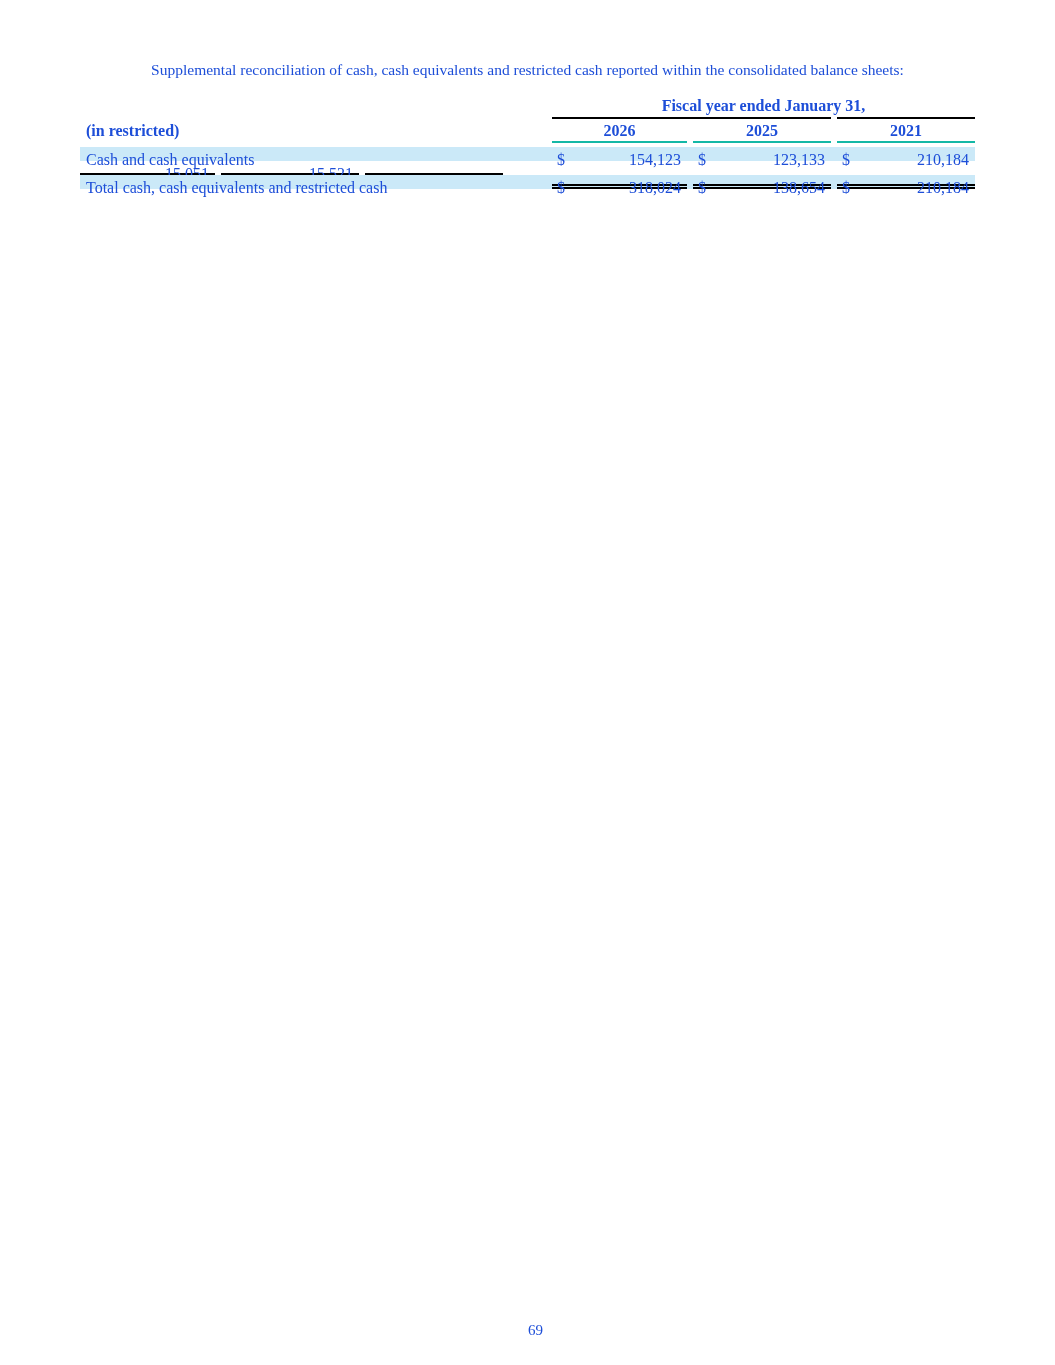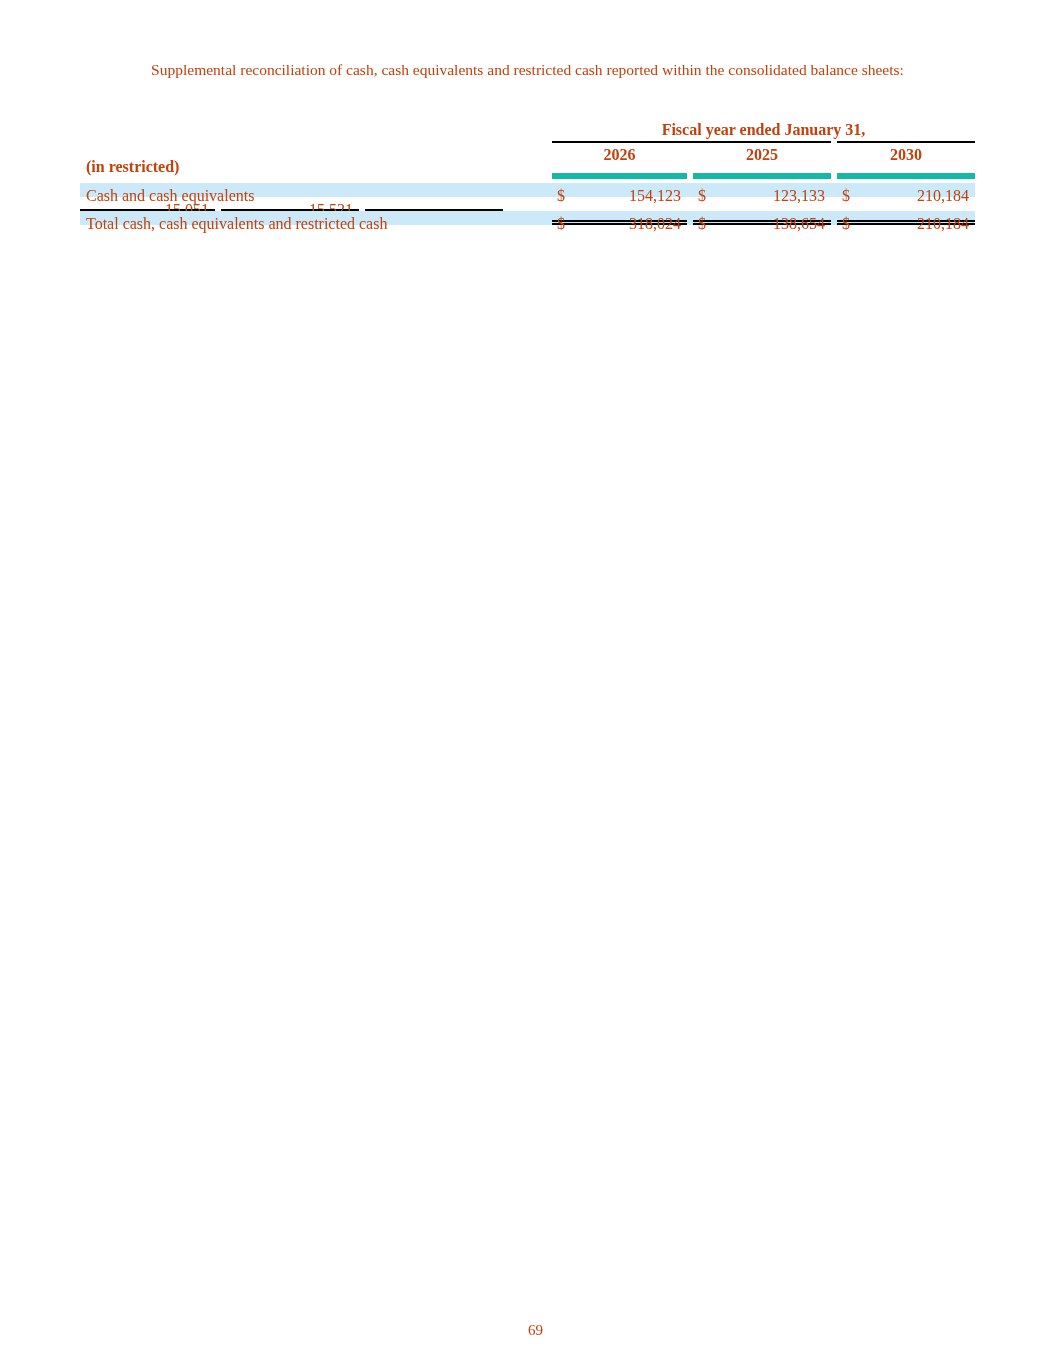--- a/index.html
+++ b/index.html
@@ -1,21 +1,21 @@
 <!DOCTYPE html>
 <html><head>
 <meta charset="utf-8">
 <style>
   html, body { margin: 0; padding: 0; background: #ffffff; }
   .page {
     position: relative;
     width: 1055px;
     height: 1365px;
     background: #ffffff;
-    color: #c2410c;
+    color: #1d4ed8;
     font-family: "Liberation Serif", serif;
     overflow: hidden;
   }
   .content { padding: 0 80px; }
 
   .intro {
     margin: 60px 0 0 0;
     text-align: center;
     font-size: 15.5px;
     line-height: 19px;
@@ -24,21 +24,21 @@
   .fin-table { margin-top: 17px; font-size: 16px; }
   .row { display: flex; align-items: flex-end; }
 
   .c-label { width: 472px; padding-left: 6px; box-sizing: border-box; }
   .w1 { width: 135px; box-sizing: border-box; }
   .w2 { width: 138px; box-sizing: border-box; }
   .w3 { width: 138px; box-sizing: border-box; }
   .gap { width: 6px; box-sizing: border-box; }
 
   
-  .fy-wrap { width: 423px; margin-top: 24px; }
+  .fy-wrap { width: 423px; }
   .fy-text {
     text-align: center;
     font-weight: bold;
     line-height: 20px;
     padding-bottom: 1px;
   }
   .fy-rules { display: flex; }
   .fy-rules .seg1 { width: 279px; height: 0; border-top: 2px solid #000; }
   .fy-rules .gapseg { width: 6px; }
   .fy-rules .seg2 { width: 138px; height: 0; border-top: 2px solid #000; }
@@ -46,23 +46,23 @@
   
   .years-row .c-label {
     font-weight: bold;
     height: 24px;
     line-height: 24px;
     border-bottom: 2px solid transparent;
   }
   .years-row .yh {
     text-align: center;
     font-weight: bold;
-    height: 36px;
+    height: 24px;
     line-height: 24px;
-    border-bottom: 6px solid #14b8a6;
+    border-bottom: 2px solid #14b8a6;
   }
   .spacer { height: 4px; }
 
   
   .dr .cell { height: 14px; line-height: 26px; }
   .dr.hl .cell { background: #cbe9f8; }
   .num {
     display: flex;
     justify-content: space-between;
     padding: 0 6px 0 5px;
@@ -107,21 +107,21 @@
           </div>
         </div>
       </div>
 
       <div class="row years-row">
         <div class="c-label">(in restricted)</div>
         <div class="yh w1">2026</div>
         <div class="gap"></div>
         <div class="yh w2">2025</div>
         <div class="gap"></div>
-        <div class="yh w3">2030</div>
+        <div class="yh w3">2021</div>
       </div>
 
       <div class="spacer"></div>
 
       <div class="row dr hl">
         <div class="c-label cell">Cash and cash equivalents</div>
         <div class="cell num w1">
           <span>$</span>
           <span>154,123</span>
         </div>

